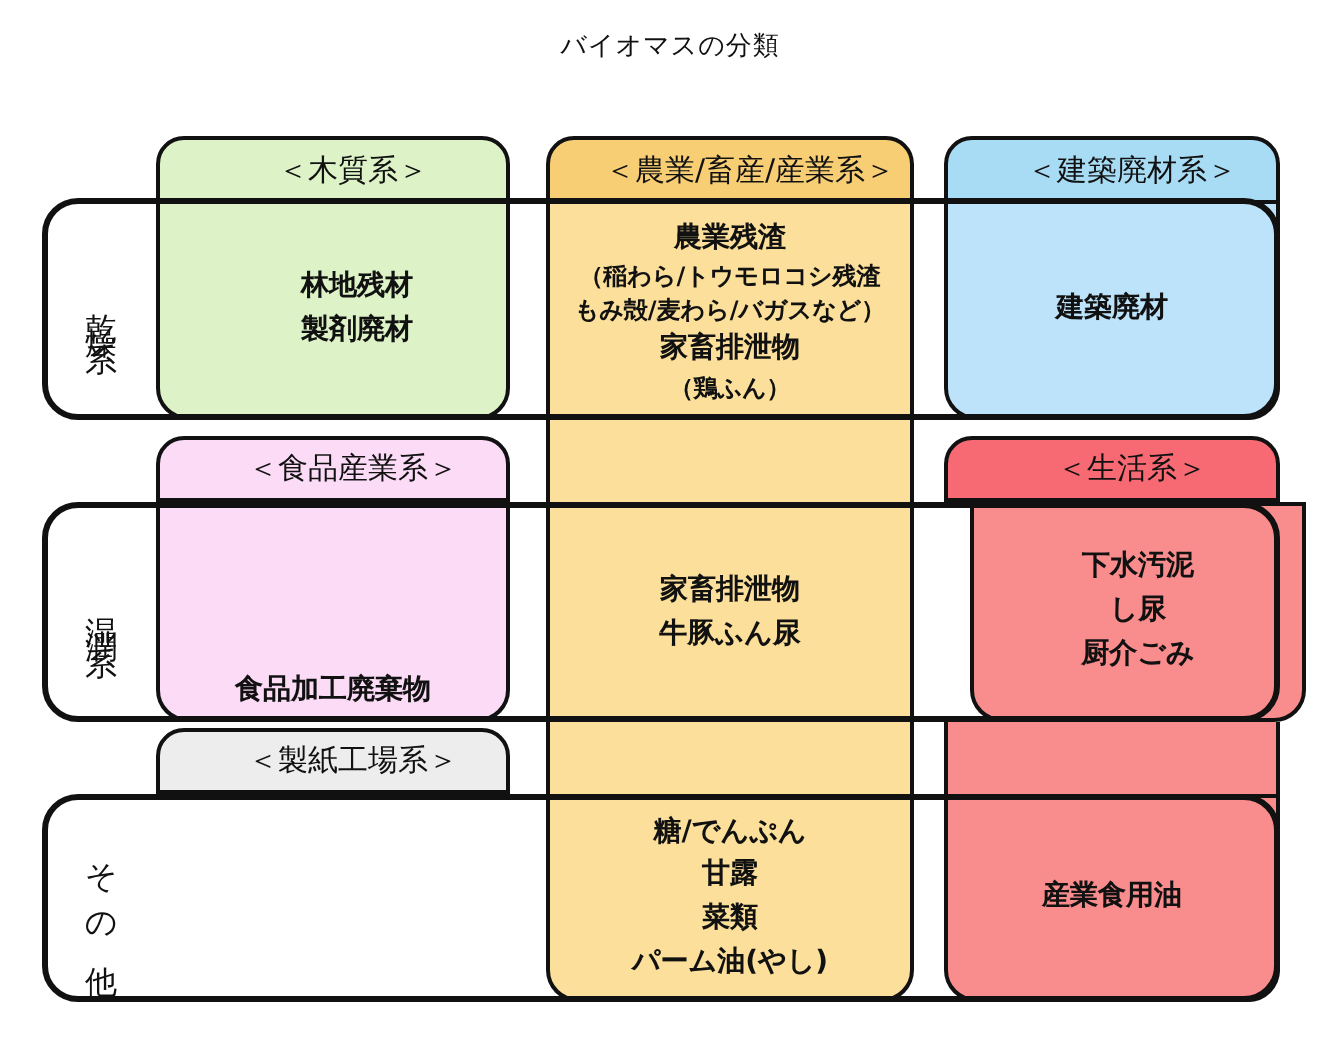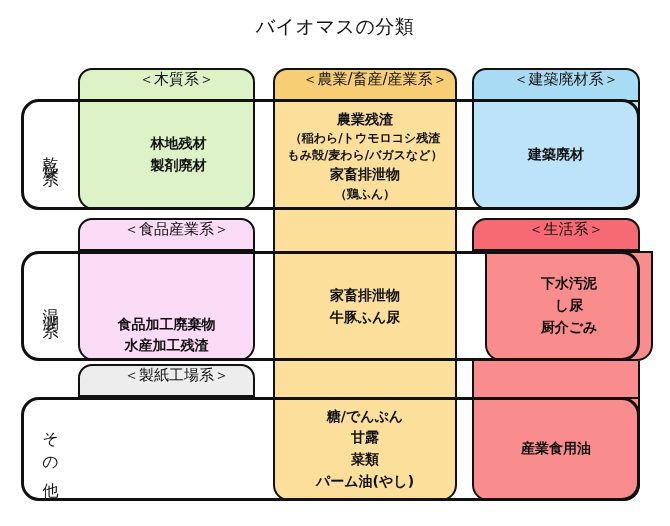--- a/index.html
+++ b/index.html
@@ -8,21 +8,21 @@
     background:#ffffff;
     font-family:"DejaVu Sans","Liberation Sans",sans-serif;
     color:#1a1a1a;
     overflow:hidden;
     position:relative;
   }
   #stage{position:absolute;left:0;top:0;width:670px;height:526px;}
 
   .title{
     position:absolute;left:0;top:14px;width:670px;
-    text-align:center;font-size:19px;letter-spacing:.5px;color:#111;
+    text-align:center;font-size:13px;letter-spacing:.5px;color:#111;
   }
 
   
   .row-frame{
     position:absolute;
     border:3px solid #111;
     border-radius:18px;
     background:transparent;
     box-sizing:border-box;
     z-index:4;
@@ -40,21 +40,21 @@
     z-index:6;
     pointer-events:none;
   }
 
   
   .cat-head{
     position:absolute;
     box-sizing:border-box;
     border:2.5px solid #111;
     border-radius:14px 14px 0 0;
-    display:flex;justify-content:center;
+    display:flex;align-items:center;justify-content:center;
     font-size:15px;
     z-index:3;
     color:#111;
     padding-left:20px;
   }
   
   .cat-body{
     position:absolute;
     box-sizing:border-box;
     border:2.5px solid #111;
@@ -125,21 +125,20 @@
 
   <div style="position:absolute;left:273px;top:210px;width:184px;height:41px;background:#FBDF9A;
               border-left:2.5px solid #111;border-right:2.5px solid #111;box-sizing:border-box;z-index:2;"></div>
 
   <div class="row-frame" style="left:21px;top:251px;width:619px;height:110px;"></div>
   <div class="row-label" style="top:251px;left:21px;height:110px;">湿潤系</div>
 
   <div class="cat-body r-bottom" style="left:78px;top:251px;width:177px;height:110px;background:#FBDBF6;align-items:flex-end;">
     <div class="lines">
       <div>食品加工廃棄物</div>
-      <div>水産加工残渣</div>
     </div>
   </div>
 
   <div class="cat-body r-none" style="left:273px;top:251px;width:184px;height:110px;background:#FBDF9A;border-bottom:none;">
     <div class="lines">
       <div>家畜排泄物</div>
       <div>牛豚ふん尿</div>
     </div>
   </div>
 

